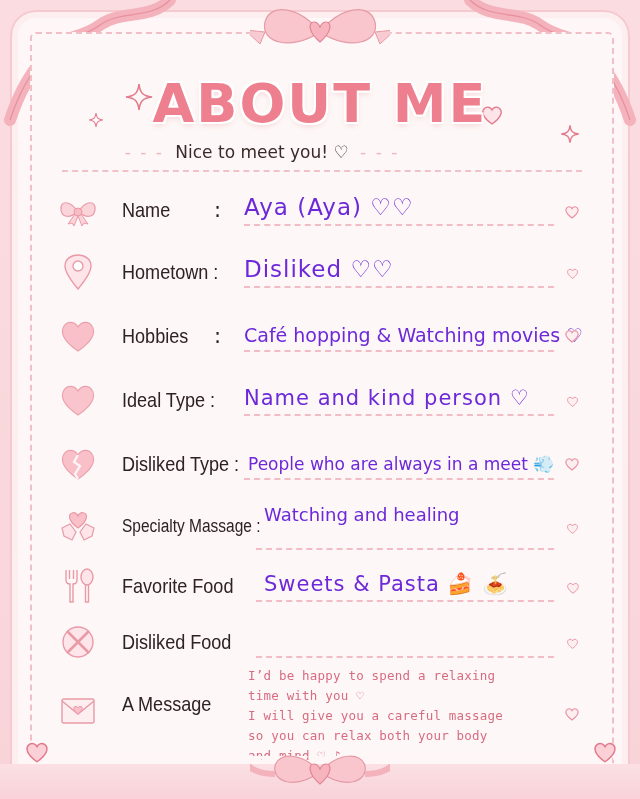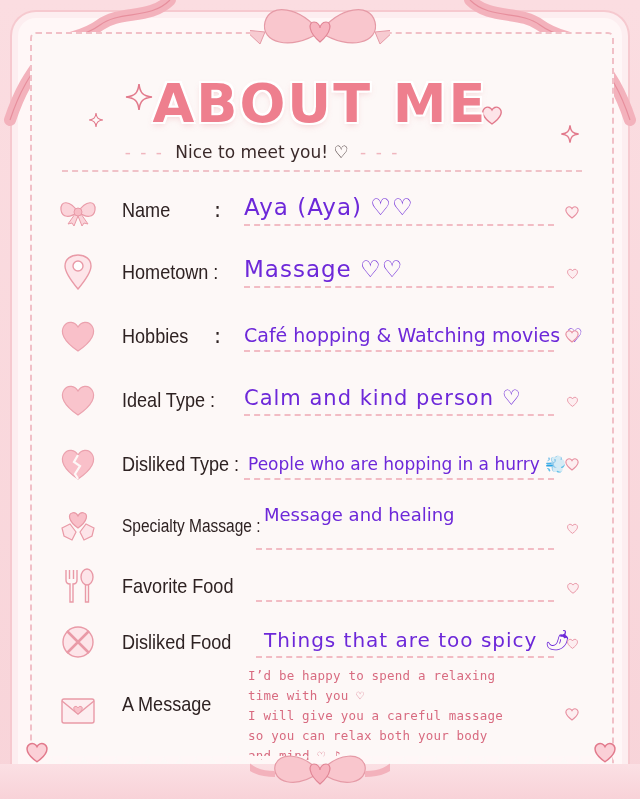--- a/index.html
+++ b/index.html
@@ -134,21 +134,21 @@
       <path d="M12 20 C2 13 1 7 5 4 C8 2 11 4 12 6 C13 4 16 2 19 4 C23 7 22 13 12 20Z" fill="#fdeef0" stroke="#e78fa0" stroke-width="1.6"></path>
     </svg>
 </div>
 
 <div class="row" style="top:252px">
   <svg class="icon" viewBox="0 0 40 40" style="top:0">
     <path d="M20 37 C10 25 7 19 7 14 C7 7 13 3 20 3 C27 3 33 7 33 14 C33 19 30 25 20 37Z" fill="#fde5e9" stroke="#e99aa7" stroke-width="1.4"></path>
     <circle cx="20" cy="14" r="5" fill="#fff" stroke="#e99aa7" stroke-width="1.4"></circle>
   </svg>
   <span class="label" style="top:8px">Hometown :</span>
-  <span class="value" style="top:4px;font-size:23px">Massage ♡♡</span>
+  <span class="value" style="top:4px;font-size:23px">Disliked ♡♡</span>
   <div class="uline" style="top:34px"></div>
   <svg class="endheart" style="top:15px;width:13px;height:13px;left:566px" viewBox="0 0 24 22">
       <path d="M12 20 C2 13 1 7 5 4 C8 2 11 4 12 6 C13 4 16 2 19 4 C23 7 22 13 12 20Z" fill="#fdeef0" stroke="#e78fa0" stroke-width="1.6"></path>
     </svg>
 </div>
 
 <div class="row" style="top:316px">
   <svg class="icon" viewBox="0 0 40 40" style="top:0">
     <path d="M20 35 C5 25 2 16 6 10 C10 4 17 6 20 11 C23 6 30 4 34 10 C38 16 35 25 20 35Z" fill="#f9c0c9" stroke="#eba2ae" stroke-width="1.2"></path>
   </svg>
@@ -159,74 +159,74 @@
   <svg class="endheart" style="top:12px" viewBox="0 0 24 22">
       <path d="M12 20 C2 13 1 7 5 4 C8 2 11 4 12 6 C13 4 16 2 19 4 C23 7 22 13 12 20Z" fill="#fdeef0" stroke="#e78fa0" stroke-width="1.6"></path>
     </svg>
 </div>
 
 <div class="row" style="top:380px">
   <svg class="icon" viewBox="0 0 40 40" style="top:0">
     <path d="M20 35 C5 25 2 16 6 10 C10 4 17 6 20 11 C23 6 30 4 34 10 C38 16 35 25 20 35Z" fill="#f9c4cc" stroke="#eba2ae" stroke-width="1.2"></path>
   </svg>
   <span class="label" style="top:8px">Ideal Type :</span>
-  <span class="value" style="top:6px">Calm and kind person ♡</span>
+  <span class="value" style="top:6px">Name and kind person ♡</span>
   <div class="uline" style="top:34px"></div>
   <svg class="endheart" style="top:15px;width:13px;height:13px;left:566px" viewBox="0 0 24 22">
       <path d="M12 20 C2 13 1 7 5 4 C8 2 11 4 12 6 C13 4 16 2 19 4 C23 7 22 13 12 20Z" fill="#fdeef0" stroke="#e78fa0" stroke-width="1.6"></path>
     </svg>
 </div>
 
 <div class="row" style="top:444px">
   <svg class="icon" viewBox="0 0 40 40" style="top:0">
     <path d="M20 35 C5 25 2 16 6 10 C10 4 17 6 20 11 C23 6 30 4 34 10 C38 16 35 25 20 35Z" fill="#f9c0c9" stroke="#eba2ae" stroke-width="1.2"></path>
     <path d="M20 11 L16 18 L22 22 L17 30 L20 35" fill="none" stroke="#fdf8f7" stroke-width="2.2"></path>
   </svg>
   <span class="label" style="top:8px">Disliked Type :</span>
-  <span class="value" style="top:10px;font-size:17px;letter-spacing:0;left:248px">People who are hopping in a hurry 💨</span>
+  <span class="value" style="top:10px;font-size:17px;letter-spacing:0;left:248px">People who are always in a meet 💨</span>
   <div class="uline" style="top:34px"></div>
   <svg class="endheart" style="top:12px" viewBox="0 0 24 22">
       <path d="M12 20 C2 13 1 7 5 4 C8 2 11 4 12 6 C13 4 16 2 19 4 C23 7 22 13 12 20Z" fill="#fdeef0" stroke="#e78fa0" stroke-width="1.6"></path>
     </svg>
 </div>
 
 <div class="row" style="top:502px">
   <svg class="icon" viewBox="0 0 40 40" style="top:4px">
     <path d="M20 22 C10 15 10 8 14 7 C17 6 19 8 20 10 C21 8 23 6 26 7 C30 8 30 15 20 22Z" fill="#f9c0c9" stroke="#e99aa7" stroke-width="1.2"></path>
     <path d="M4 22 L12 18 L18 26 L14 34 L6 30Z" fill="#fde5e9" stroke="#e99aa7" stroke-width="1.2"></path>
     <path d="M36 22 L28 18 L22 26 L26 34 L34 30Z" fill="#fde5e9" stroke="#e99aa7" stroke-width="1.2"></path>
   </svg>
   <span class="label small" style="top:14px">Specialty Massage :</span>
-  <span class="value" style="top:2px;font-size:18px;left:264px;letter-spacing:0">Message and healing</span>
+  <span class="value" style="top:2px;font-size:18px;left:264px;letter-spacing:0">Watching and healing</span>
   <div class="uline" style="top:46px;left:256px;width:298px"></div>
   <svg class="endheart" style="top:20px;width:13px;height:13px;left:566px" viewBox="0 0 24 22">
       <path d="M12 20 C2 13 1 7 5 4 C8 2 11 4 12 6 C13 4 16 2 19 4 C23 7 22 13 12 20Z" fill="#fdeef0" stroke="#e78fa0" stroke-width="1.6"></path>
     </svg>
 </div>
 
 <div class="row" style="top:566px">
   <svg class="icon" viewBox="0 0 40 40" style="top:0">
     <path d="M8 4 L8 14 Q8 18 12 18 L12 36 L15 36 L15 18 Q19 18 19 14 L19 4 M11.5 4 L11.5 13 M15.5 4 L15.5 13" fill="none" stroke="#e99aa7" stroke-width="1.4"></path>
     <ellipse cx="29" cy="11" rx="6" ry="8" fill="#fde5e9" stroke="#e99aa7" stroke-width="1.4"></ellipse>
     <path d="M27.5 19 L27.5 36 L30.5 36 L30.5 19" fill="none" stroke="#e99aa7" stroke-width="1.4"></path>
   </svg>
   <span class="label" style="top:8px">Favorite Food</span>
+  <span class="value" style="top:6px;left:264px">Sweets &amp; Pasta 🍰 🍝</span>
   <div class="uline" style="top:34px;left:256px;width:298px"></div>
   <svg class="endheart" style="top:15px;width:14px;height:14px;left:566px" viewBox="0 0 24 22">
       <path d="M12 20 C2 13 1 7 5 4 C8 2 11 4 12 6 C13 4 16 2 19 4 C23 7 22 13 12 20Z" fill="#fdeef0" stroke="#e78fa0" stroke-width="1.6"></path>
     </svg>
 </div>
 
 <div class="row" style="top:622px">
   <svg class="icon" viewBox="0 0 40 40" style="top:0">
     <circle cx="20" cy="20" r="15" fill="#fde5e9" stroke="#e99aa7" stroke-width="1.4"></circle>
     <path d="M9 9 L31 31 M31 9 L9 31" stroke="#e99aa7" stroke-width="2.5"></path>
   </svg>
   <span class="label" style="top:8px">Disliked Food</span>
-  <span class="value" style="top:6px;left:264px;font-size:20px">Things that are too spicy 🌶</span>
   <div class="uline" style="top:34px;left:256px;width:298px"></div>
   <svg class="endheart" style="top:15px;width:13px;height:13px;left:566px" viewBox="0 0 24 22">
       <path d="M12 20 C2 13 1 7 5 4 C8 2 11 4 12 6 C13 4 16 2 19 4 C23 7 22 13 12 20Z" fill="#fdeef0" stroke="#e78fa0" stroke-width="1.6"></path>
     </svg>
 </div>
 
 <div class="row" style="top:684px;height:70px">
   <svg class="icon" viewBox="0 0 40 40" style="top:6px">
     <rect x="4" y="9" width="32" height="24" rx="2" fill="#fdeef0" stroke="#e99aa7" stroke-width="1.4"></rect>
     <path d="M4 11 L20 24 L36 11" fill="none" stroke="#e99aa7" stroke-width="1.4"></path>

